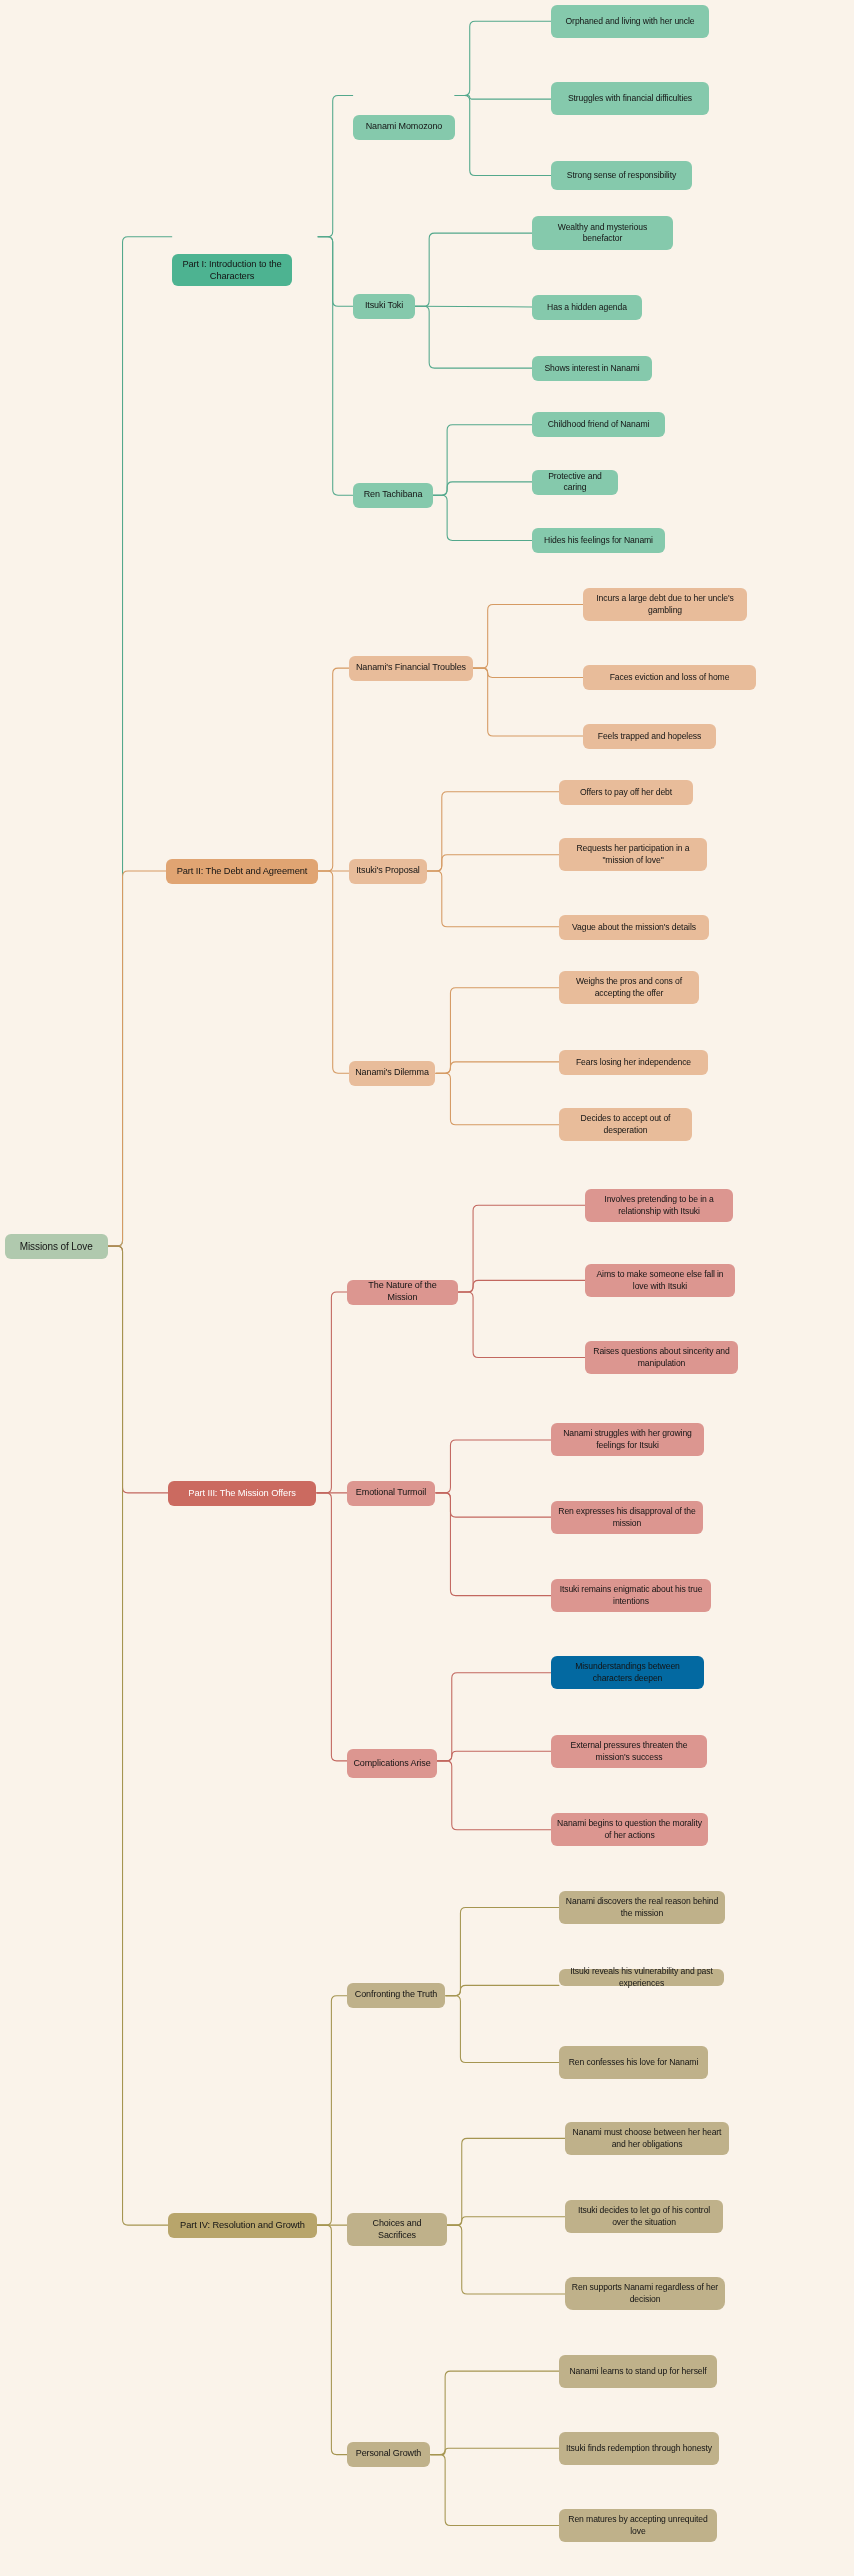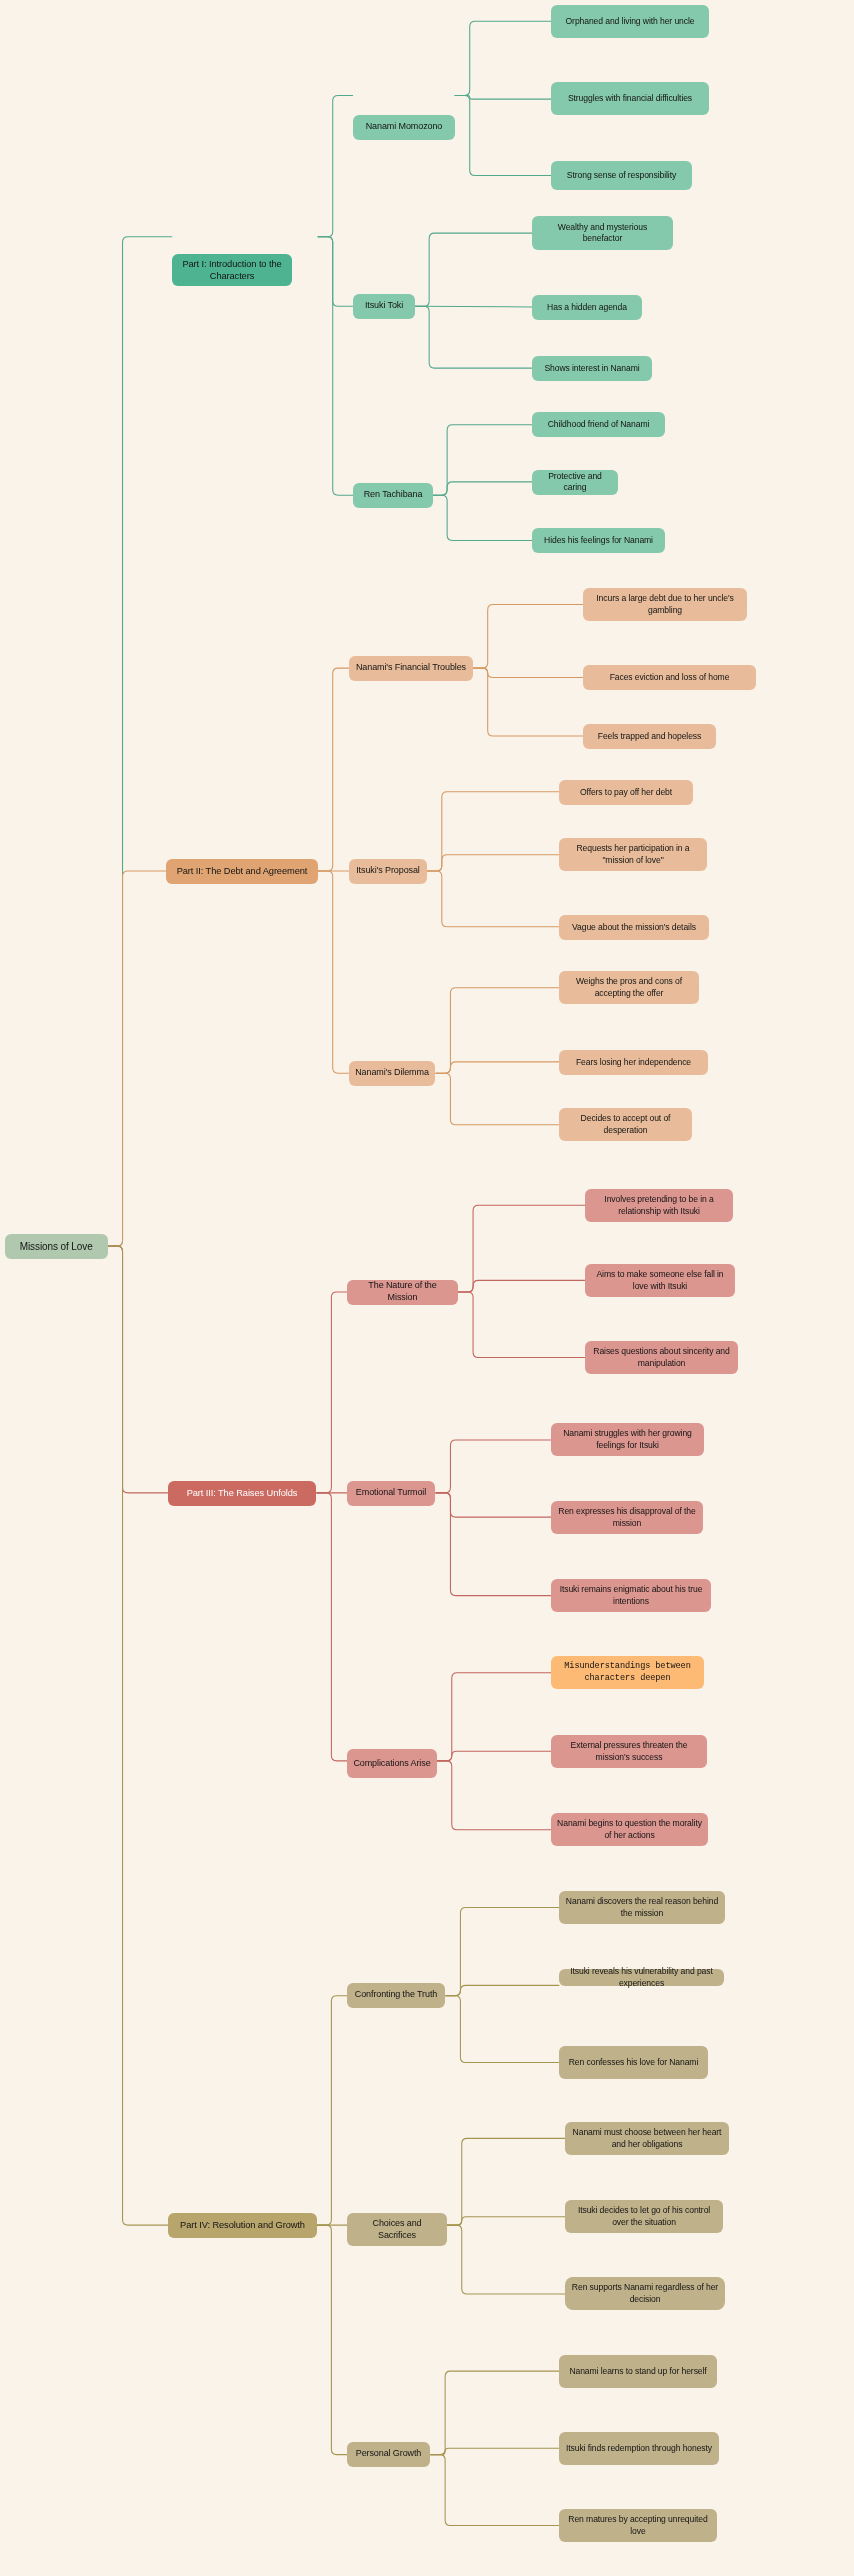--- a/index.html
+++ b/index.html
@@ -125,31 +125,31 @@
     <div class="node node-leaf" style="left: 583px; top: 665px; width: 173px; height: 24.6px; background: rgb(232, 188, 154); color: rgb(20, 20, 20);">Faces eviction and loss of home</div>
     <div class="node node-leaf" style="left: 583px; top: 724px; width: 133px; height: 24.6px; background: rgb(232, 188, 154); color: rgb(20, 20, 20);">Feels trapped and hopeless</div>
     <div class="node node-branch" style="left: 349px; top: 859px; width: 78px; height: 24.6px; background: rgb(232, 188, 154); color: rgb(20, 20, 20);">Itsuki's Proposal</div>
     <div class="node node-leaf" style="left: 559px; top: 780px; width: 134px; height: 24.6px; background: rgb(232, 188, 154); color: rgb(20, 20, 20);">Offers to pay off her debt</div>
     <div class="node node-leaf" style="left: 559px; top: 838px; width: 148px; height: 33px; background: rgb(232, 188, 154); color: rgb(20, 20, 20);">Requests her participation in a "mission of love"</div>
     <div class="node node-leaf" style="left: 559px; top: 915px; width: 150px; height: 24.6px; background: rgb(232, 188, 154); color: rgb(20, 20, 20);">Vague about the mission's details</div>
     <div class="node node-branch" style="left: 349px; top: 1061px; width: 86px; height: 24.6px; background: rgb(232, 188, 154); color: rgb(20, 20, 20);">Nanami's Dilemma</div>
     <div class="node node-leaf" style="left: 559px; top: 971px; width: 140px; height: 33px; background: rgb(232, 188, 154); color: rgb(20, 20, 20);">Weighs the pros and cons of accepting the offer</div>
     <div class="node node-leaf" style="left: 559px; top: 1050px; width: 149px; height: 24.6px; background: rgb(232, 188, 154); color: rgb(20, 20, 20);">Fears losing her independence</div>
     <div class="node node-leaf" style="left: 559px; top: 1108px; width: 133px; height: 33px; background: rgb(232, 188, 154); color: rgb(20, 20, 20);">Decides to accept out of desperation</div>
-    <div class="node node-part node-part-3" style="left: 168px; top: 1481px; width: 148px; height: 24.6px; background: rgb(203, 106, 96); color: rgb(255, 255, 255);">Part III: The Raises Unfolds</div>
+    <div class="node node-part node-part-3" style="left: 168px; top: 1481px; width: 148px; height: 24.6px; background: rgb(203, 106, 96); color: rgb(255, 255, 255);">Part III: The Mission Offers</div>
     <div class="node node-branch" style="left: 347px; top: 1280px; width: 111px; height: 24.6px; background: rgb(220, 150, 144); color: rgb(20, 20, 20);">The Nature of the Mission</div>
     <div class="node node-leaf" style="left: 585px; top: 1189px; width: 148px; height: 33px; background: rgb(220, 150, 144); color: rgb(20, 20, 20);">Involves pretending to be in a relationship with Itsuki</div>
     <div class="node node-leaf" style="left: 585px; top: 1264px; width: 150px; height: 33px; background: rgb(220, 150, 144); color: rgb(20, 20, 20);">Aims to make someone else fall in love with Itsuki</div>
     <div class="node node-leaf" style="left: 585px; top: 1341px; width: 153px; height: 33px; background: rgb(220, 150, 144); color: rgb(20, 20, 20);">Raises questions about sincerity and manipulation</div>
     <div class="node node-branch" style="left: 347px; top: 1481px; width: 88px; height: 24.6px; background: rgb(220, 150, 144); color: rgb(20, 20, 20);">Emotional Turmoil</div>
     <div class="node node-leaf" style="left: 551px; top: 1423px; width: 153px; height: 33px; background: rgb(220, 150, 144); color: rgb(20, 20, 20);">Nanami struggles with her growing feelings for Itsuki</div>
     <div class="node node-leaf" style="left: 551px; top: 1501px; width: 152px; height: 33px; background: rgb(220, 150, 144); color: rgb(20, 20, 20);">Ren expresses his disapproval of the mission</div>
     <div class="node node-leaf" style="left: 551px; top: 1579px; width: 160px; height: 33px; background: rgb(220, 150, 144); color: rgb(20, 20, 20);">Itsuki remains enigmatic about his true intentions</div>
     <div class="node node-branch" style="left: 347px; top: 1749px; width: 90px; height: 29px; background: rgb(220, 150, 144); color: rgb(20, 20, 20);">Complications Arise</div>
-    <div class="node node-leaf" style="left: 551px; top: 1656px; width: 153px; height: 33px; background: #fdba74; color: rgb(20, 20, 20); font-family: Liberation Mono, monospace;">Misunderstandings between characters deepen</div>
+    <div class="node node-leaf" style="left: 551px; top: 1656px; width: 153px; height: 33px; background: #0369a1; color: rgb(20, 20, 20);">Misunderstandings between characters deepen</div>
     <div class="node node-leaf" style="left: 551px; top: 1735px; width: 156px; height: 33px; background: rgb(220, 150, 144); color: rgb(20, 20, 20);">External pressures threaten the mission's success</div>
     <div class="node node-leaf" style="left: 551px; top: 1813px; width: 157px; height: 33px; background: rgb(220, 150, 144); color: rgb(20, 20, 20);">Nanami begins to question the morality of her actions</div>
     <div class="node node-part" style="left: 168px; top: 2213px; width: 149px; height: 24.6px; background: rgb(184, 165, 107); color: rgb(20, 20, 20);">Part IV: Resolution and Growth</div>
     <div class="node node-branch" style="left: 347px; top: 1983px; width: 98px; height: 24.6px; background: rgb(191, 177, 138); color: rgb(20, 20, 20);">Confronting the Truth</div>
     <div class="node node-leaf" style="left: 559px; top: 1891px; width: 166px; height: 33px; background: rgb(191, 177, 138); color: rgb(20, 20, 20);">Nanami discovers the real reason behind the mission</div>
     <div class="node node-leaf" style="left: 559px; top: 1969px; width: 165px; height: 17px; background: rgb(191, 177, 138); color: rgb(20, 20, 20);">Itsuki reveals his vulnerability and past experiences</div>
     <div class="node node-leaf" style="left: 559px; top: 2046px; width: 149px; height: 33px; background: rgb(191, 177, 138); color: rgb(20, 20, 20);">Ren confesses his love for Nanami</div>
     <div class="node node-branch" style="left: 347px; top: 2213px; width: 100px; height: 33px; background: rgb(191, 177, 138); color: rgb(20, 20, 20);">Choices and Sacrifices</div>
     <div class="node node-leaf" style="left: 565px; top: 2122px; width: 164px; height: 33px; background: rgb(191, 177, 138); color: rgb(20, 20, 20);">Nanami must choose between her heart and her obligations</div>
     <div class="node node-leaf" style="left: 565px; top: 2200px; width: 158px; height: 33px; background: rgb(191, 177, 138); color: rgb(20, 20, 20);">Itsuki decides to let go of his control over the situation</div>

